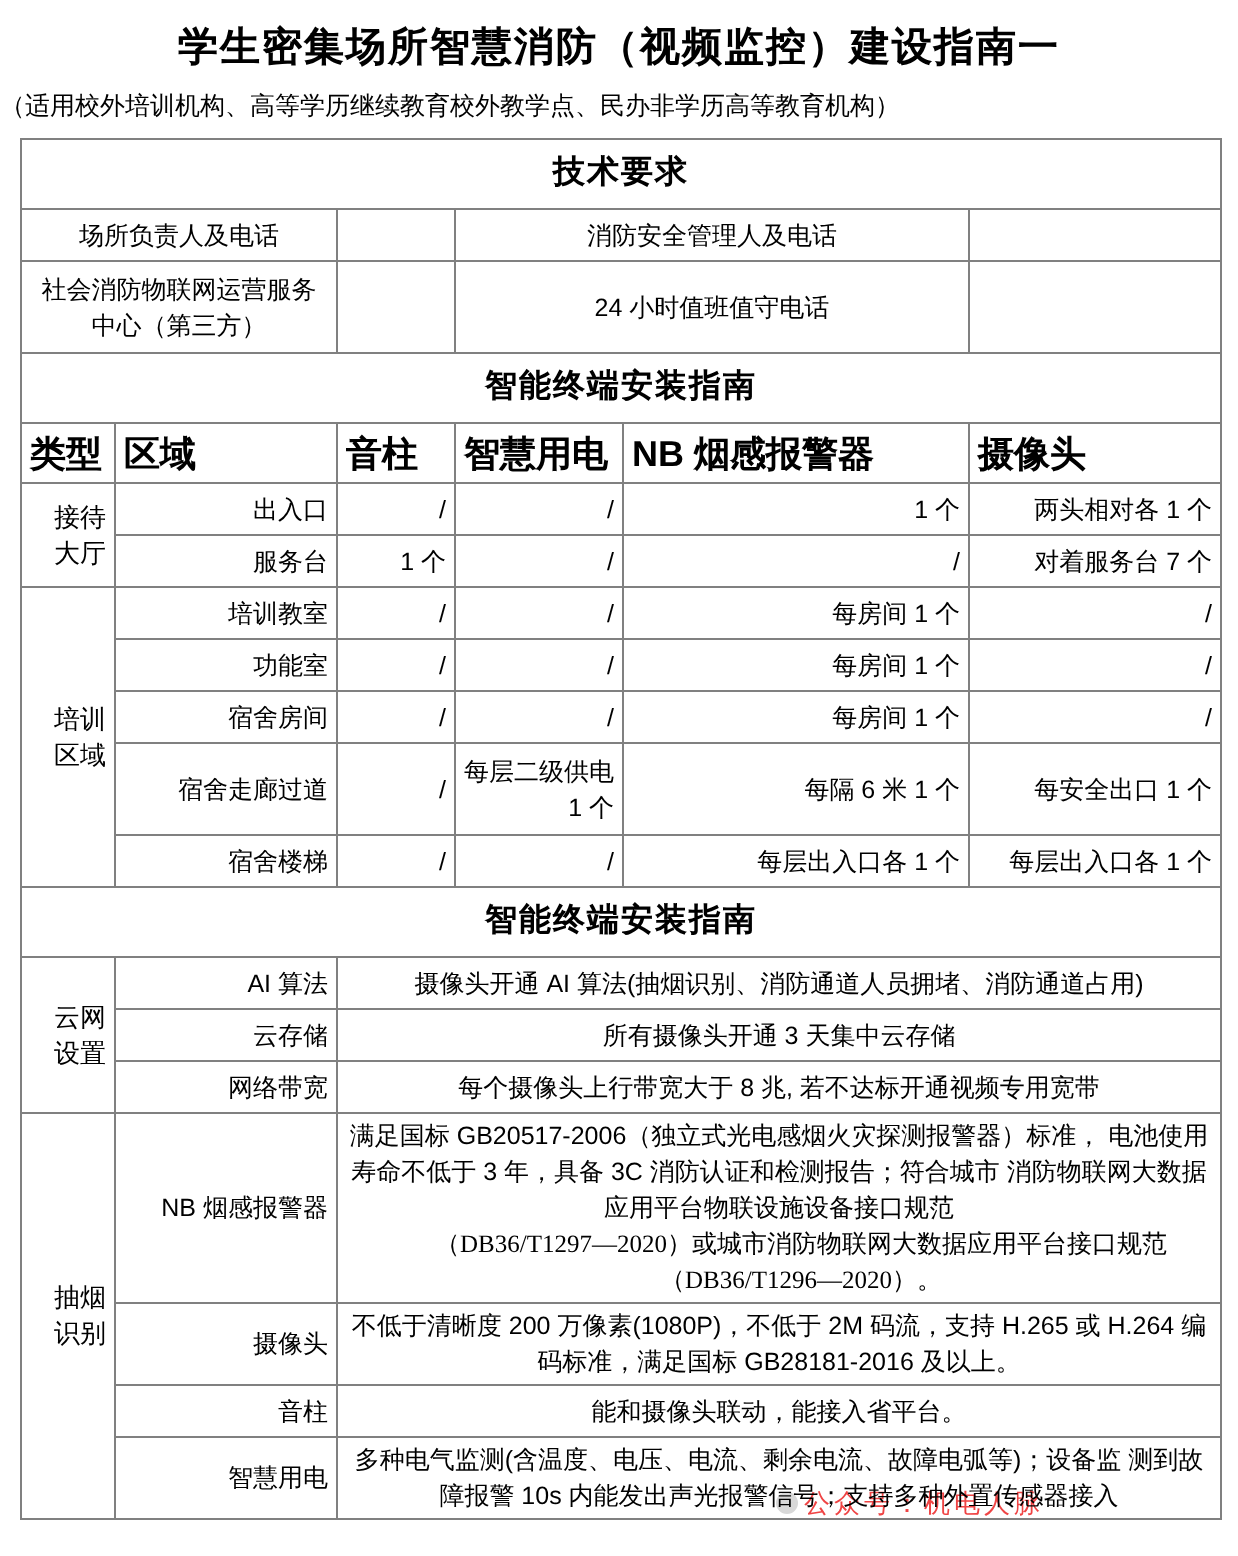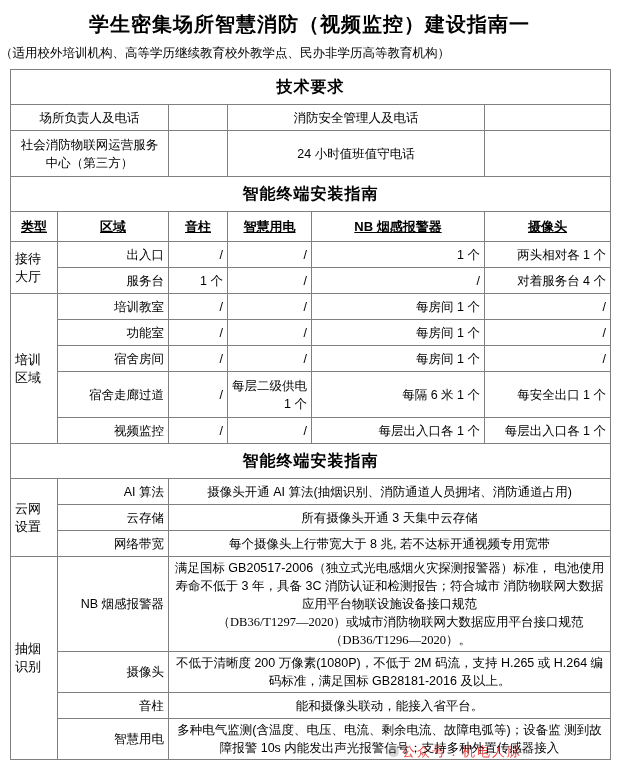--- a/index.html
+++ b/index.html
@@ -49,30 +49,28 @@
   }
   .sec-head{
     text-align:center;
     font-weight:bold;
     font-size:16px;
     height:30px;
     line-height:26px;
     letter-spacing:1px;
   }
   .colhead{
-    text-align:center;
     font-weight:bold;
-    font-size:13px;
+    font-size:18px;
     height:25px;
-    text-decoration:underline;
   }
   .ctr{text-align:right;}
   .lft{text-align:center;padding-left:6px;}
   .rowlabel{
-    text-align:left;
+    text-align:right;
     font-size:13px;
     line-height:27px;
   }
   .cellrow{height:26px;}
   .tall{height:46px;padding-left:48px;}
   .nbcell{line-height:20.5px;font-size:12.5px;margin-left:24px;}
   .indent{display:block;padding-left:22px;font-family:Liberation Serif, serif;}
   .watermark{
     position:absolute;
     left:388px;top:743px;
@@ -154,21 +152,21 @@
         <td class="ctr">/</td>
         <td class="ctr">/</td>
         <td class="ctr">1 个</td>
         <td class="ctr">两头相对各 1 个</td>
       </tr>
       <tr class="cellrow">
         <td class="ctr">服务台</td>
         <td class="ctr">1 个</td>
         <td class="ctr">/</td>
         <td class="ctr">/</td>
-        <td class="ctr">对着服务台 4 个</td>
+        <td class="ctr">对着服务台 7 个</td>
       </tr>
 
       <tr class="cellrow">
         <td class="rowlabel" rowspan="5">培训区域</td>
         <td class="ctr">培训教室</td>
         <td class="ctr">/</td>
         <td class="ctr">/</td>
         <td class="ctr">每房间 1 个</td>
         <td class="ctr">/</td>
       </tr>
@@ -187,21 +185,21 @@
         <td class="ctr">/</td>
       </tr>
       <tr class="tall">
         <td class="ctr">宿舍走廊过道</td>
         <td class="ctr">/</td>
         <td class="ctr">每层二级供电 1 个</td>
         <td class="ctr">每隔 6 米 1 个</td>
         <td class="ctr">每安全出口 1 个</td>
       </tr>
       <tr class="cellrow">
-        <td class="ctr">视频监控</td>
+        <td class="ctr">宿舍楼梯</td>
         <td class="ctr">/</td>
         <td class="ctr">/</td>
         <td class="ctr">每层出入口各 1 个</td>
         <td class="ctr">每层出入口各 1 个</td>
       </tr>
 
       <tr>
         <td class="sec-head" colspan="6">智能终端安装指南</td>
       </tr>
 

